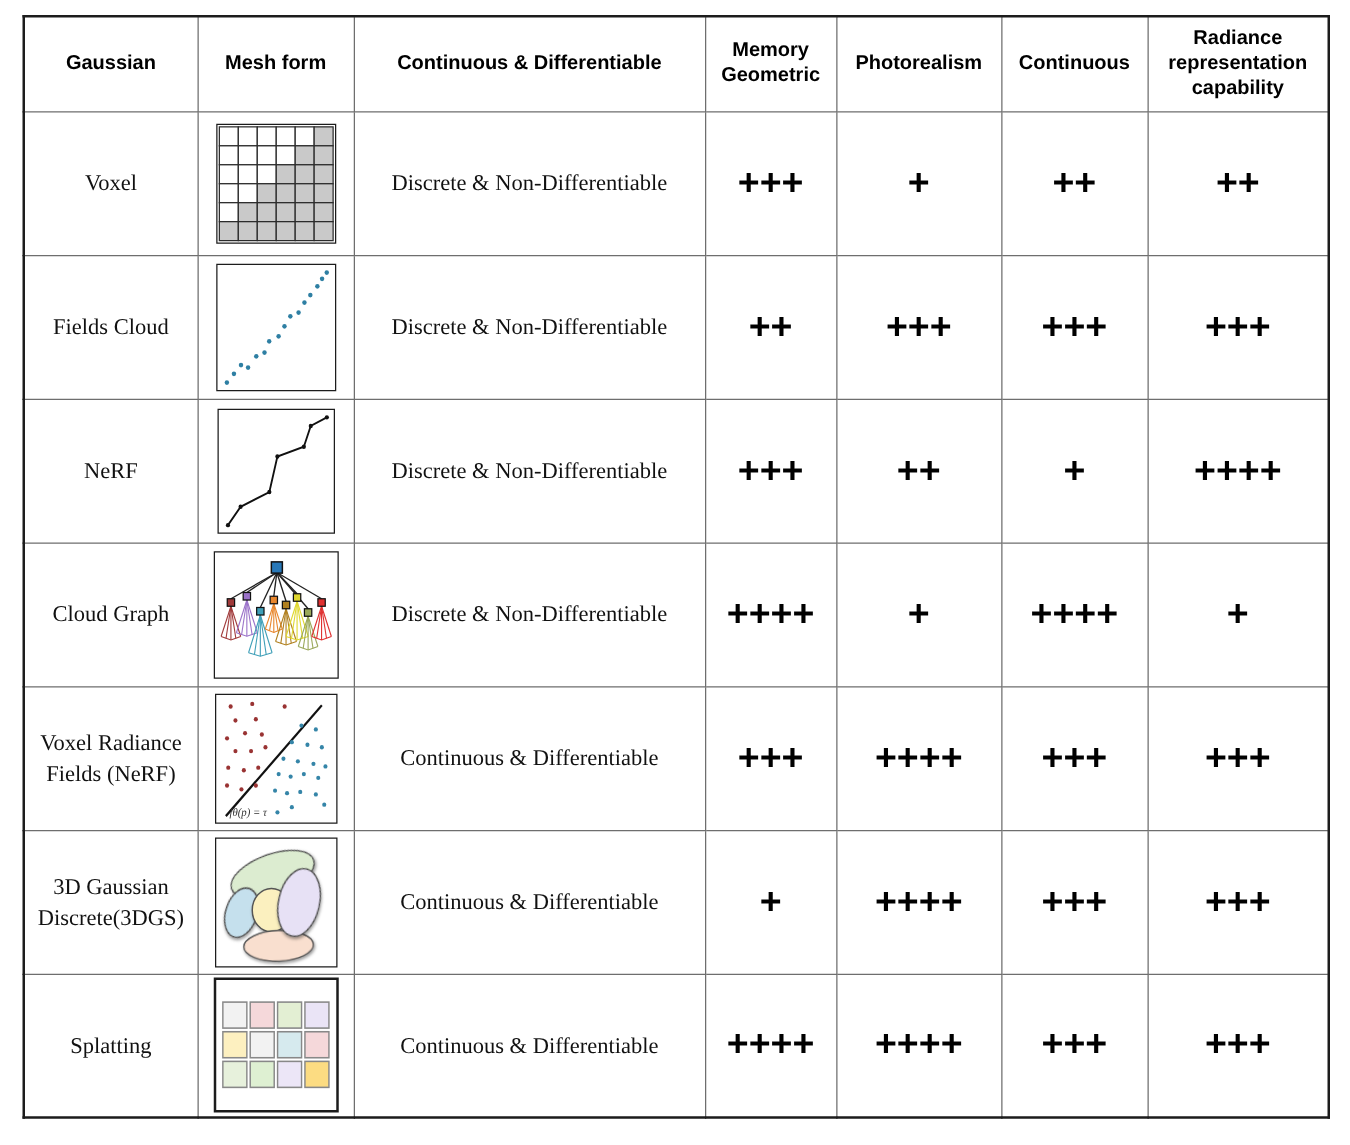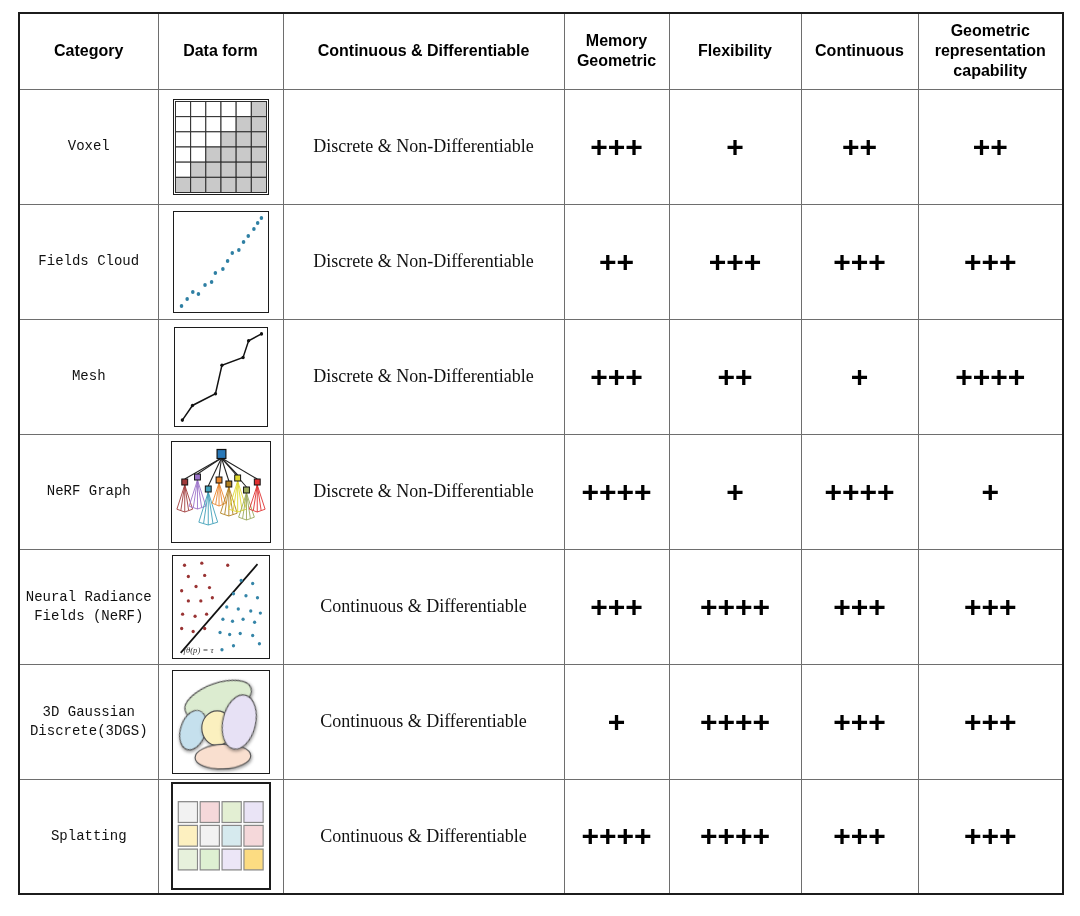--- a/index.html
+++ b/index.html
@@ -4,21 +4,21 @@
 <style>
   html,body{margin:0;padding:0;background:#ffffff;}
   body{width:1080px;height:916px;position:relative;font-family:"Liberation Serif",serif;color:#111;}
   .tbl-wrap{position:absolute;left:18px;top:12px;}
   table{border-collapse:collapse;table-layout:fixed;border:2px solid #1c1c1c;background:#fff;}
   th,td{border:1px solid #6e6e6e;text-align:center;vertical-align:middle;padding:0 4px;box-sizing:border-box;overflow:hidden;}
   thead tr{height:76px;}
   tbody tr{height:115px;}
   th{font-family:"Liberation Sans",sans-serif;font-weight:bold;font-size:16px;line-height:1.25;color:#000;}
   .c0{width:139px;} .c1{width:125px;} .c2{width:281px;} .c3{width:105px;} .c4{width:132px;} .c5{width:117px;} .c6{width:145px;}
-  .cat-cell{font-size:14px;line-height:1.35;font-family:Liberation Mono, monospace;}
+  .cat-cell{font-size:18px;line-height:1.35;}
   .diff-cell{font-size:18px;margin-left:44px;}
   .rating-cell{font-family:"Liberation Sans",sans-serif;font-weight:bold;font-size:30px;letter-spacing:0px;color:#000;}
   .icon-box{display:block;margin:0 auto;background:#fff;border:1.6px solid #1c1c1c;}
   .icon-box.thick{border-width:2.2px;}
   svg{display:block;}
 </style>
 </head>
 <body>
 
 <div class="tbl-wrap">
@@ -27,27 +27,27 @@
       <col class="c0">
         <col class="c1">
         <col class="c2">
         <col class="c3">
         <col class="c4">
         <col class="c5">
         <col class="c6">
     </colgroup>
     <thead>
       <tr>
-        <th>Category</th>
-        <th>Data form</th>
+        <th>Gaussian</th>
+        <th>Mesh form</th>
         <th>Continuous &amp; Differentiable</th>
         <th>Memory Geometric</th>
-        <th>Flexibility</th>
+        <th>Photorealism</th>
         <th>Continuous</th>
-        <th>Geometric representation capability</th>
+        <th>Radiance representation capability</th>
       </tr>
     </thead>
     <tbody>
       <tr>
         <td class="cat-cell">Voxel</td>
         <td>
           <svg id="icon-voxel" class="icon-box" width="94" height="94" viewBox="0 0 95 95">
               <rect x="1.5" y="1.5" width="15.33" height="15.33" fill="#ffffff" stroke="#2b2b2b" stroke-width="1"></rect>
               <rect x="16.83" y="1.5" width="15.33" height="15.33" fill="#ffffff" stroke="#2b2b2b" stroke-width="1"></rect>
               <rect x="32.16" y="1.5" width="15.33" height="15.33" fill="#ffffff" stroke="#2b2b2b" stroke-width="1"></rect>
@@ -114,41 +114,41 @@
               <circle cx="93" cy="6" r="1.9" fill="#2e7fa3"></circle>
             </svg>
         </td>
         <td class="diff-cell">Discrete &amp; Non-Differentiable</td>
         <td class="rating-cell">++</td>
         <td class="rating-cell">+++</td>
         <td class="rating-cell">+++</td>
         <td class="rating-cell">+++</td>
       </tr>
       <tr>
-        <td class="cat-cell">Mesh</td>
+        <td class="cat-cell">NeRF</td>
         <td>
           <svg id="icon-mesh" class="icon-box" width="92" height="98" viewBox="0 0 100 100" preserveAspectRatio="none">
               <polyline points="8,94 19,79 44,67 51,38 74,30 80,13 94,6" fill="none" stroke="#111111" stroke-width="1.6"></polyline>
               <circle cx="8" cy="94" r="1.8" fill="#111111"></circle>
               <circle cx="19" cy="79" r="1.8" fill="#111111"></circle>
               <circle cx="44" cy="67" r="1.8" fill="#111111"></circle>
               <circle cx="51" cy="38" r="1.8" fill="#111111"></circle>
               <circle cx="74" cy="30" r="1.8" fill="#111111"></circle>
               <circle cx="80" cy="13" r="1.8" fill="#111111"></circle>
               <circle cx="94" cy="6" r="1.8" fill="#111111"></circle>
             </svg>
         </td>
         <td class="diff-cell">Discrete &amp; Non-Differentiable</td>
         <td class="rating-cell">+++</td>
         <td class="rating-cell">++</td>
         <td class="rating-cell">+</td>
         <td class="rating-cell">++++</td>
       </tr>
       <tr>
-        <td class="cat-cell">NeRF Graph</td>
+        <td class="cat-cell">Cloud Graph</td>
         <td>
           <svg id="icon-scenegraph" class="icon-box" width="98" height="100" viewBox="0 0 100 100" preserveAspectRatio="none">
               <line x1="50.5" y1="16" x2="13" y2="37" stroke="#222" stroke-width="1.1"></line>
               <line x1="50.5" y1="16" x2="26" y2="32" stroke="#222" stroke-width="1.1"></line>
               <line x1="50.5" y1="16" x2="37" y2="44" stroke="#222" stroke-width="1.1"></line>
               <line x1="50.5" y1="16" x2="48" y2="35" stroke="#222" stroke-width="1.1"></line>
               <line x1="50.5" y1="16" x2="58" y2="39" stroke="#222" stroke-width="1.1"></line>
               <line x1="50.5" y1="16" x2="67" y2="33" stroke="#222" stroke-width="1.1"></line>
               <line x1="50.5" y1="16" x2="76" y2="45" stroke="#222" stroke-width="1.1"></line>
               <line x1="50.5" y1="16" x2="87" y2="37" stroke="#222" stroke-width="1.1"></line>
@@ -211,21 +211,21 @@
               <rect x="46" y="7.5" width="9" height="9" fill="#2878b8" stroke="#111" stroke-width="1.2"></rect>
             </svg>
         </td>
         <td class="diff-cell">Discrete &amp; Non-Differentiable</td>
         <td class="rating-cell">++++</td>
         <td class="rating-cell">+</td>
         <td class="rating-cell">++++</td>
         <td class="rating-cell">+</td>
       </tr>
       <tr>
-        <td class="cat-cell">Neural Radiance Fields (NeRF)</td>
+        <td class="cat-cell">Voxel Radiance Fields (NeRF)</td>
         <td>
           <svg id="icon-nerf" class="icon-box" width="96" height="102" viewBox="0 0 100 100" preserveAspectRatio="none">
               <line x1="8" y1="95" x2="88" y2="8" stroke="#111" stroke-width="1.8"></line>
               <circle cx="12" cy="9" r="1.7" fill="#993333"></circle>
               <circle cx="30" cy="7" r="1.7" fill="#993333"></circle>
               <circle cx="57" cy="9" r="1.7" fill="#993333"></circle>
               <circle cx="16" cy="20" r="1.7" fill="#993333"></circle>
               <circle cx="33" cy="19" r="1.7" fill="#993333"></circle>
               <circle cx="24" cy="30" r="1.7" fill="#993333"></circle>
               <circle cx="9" cy="34" r="1.7" fill="#993333"></circle>

